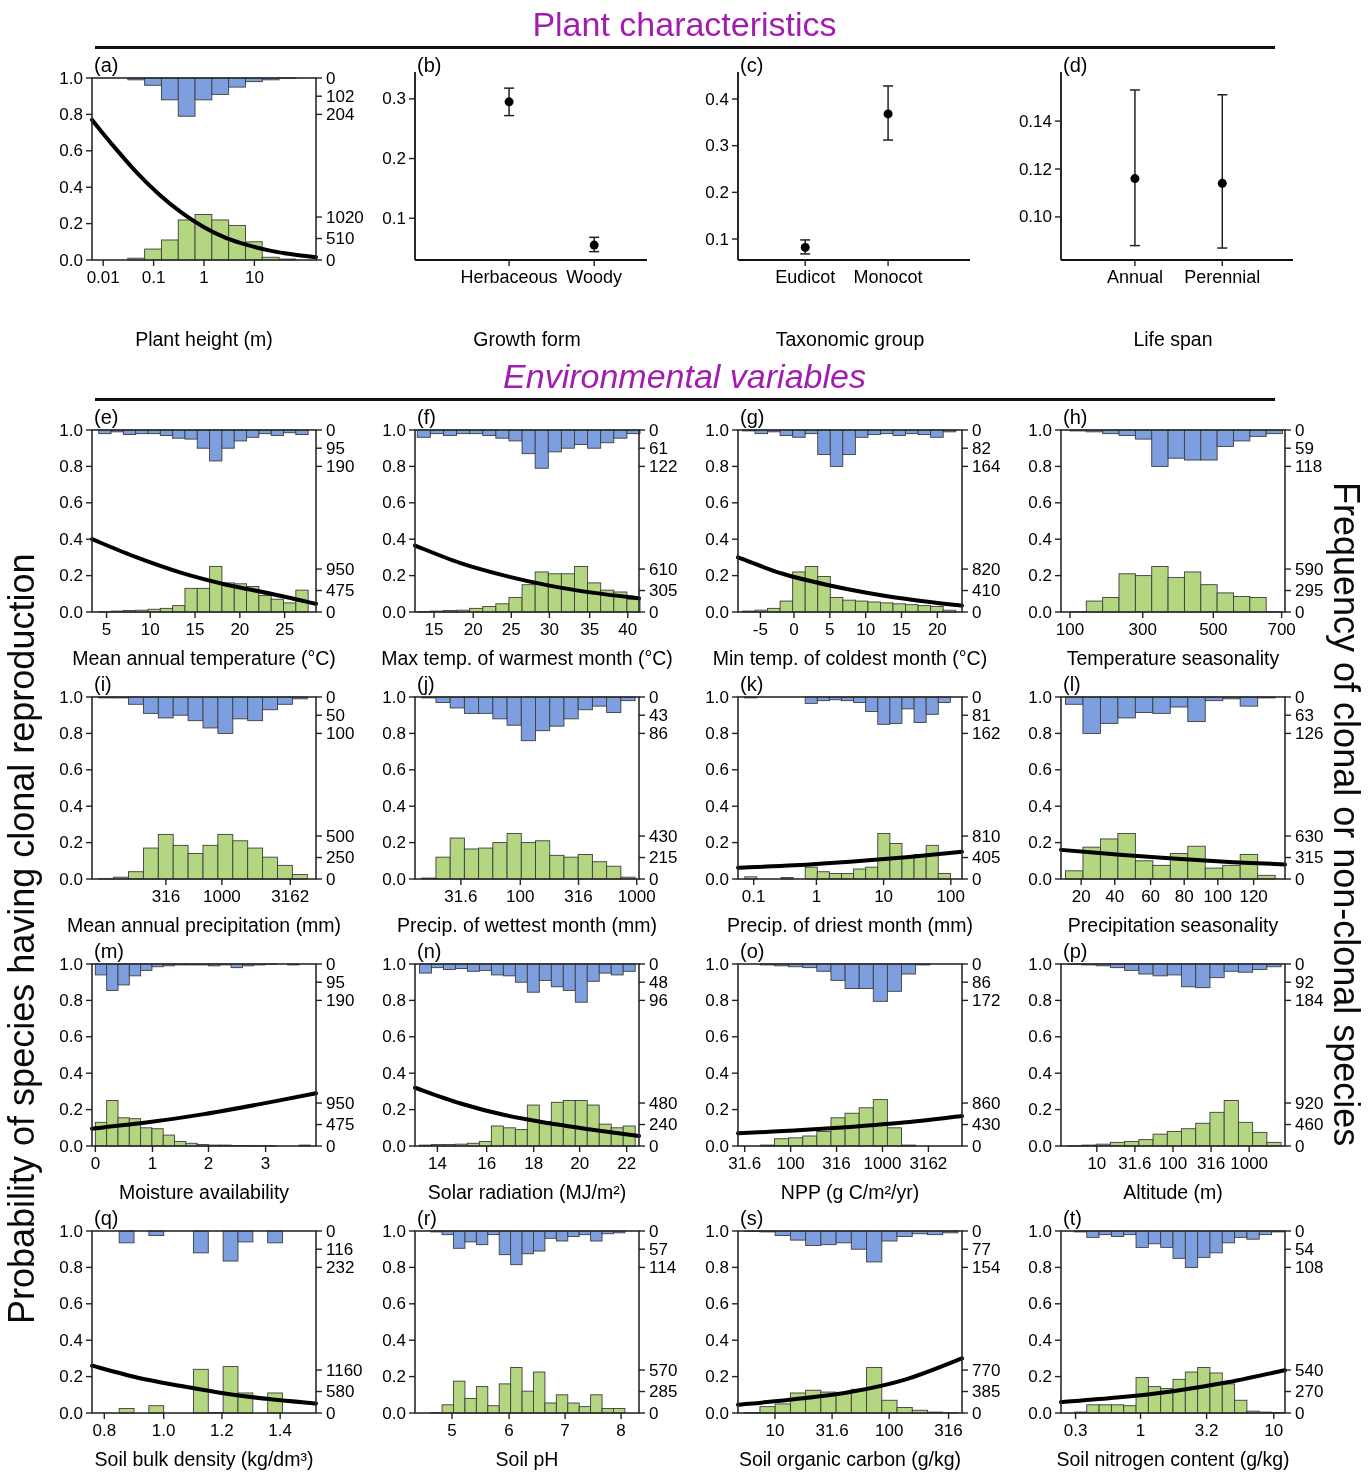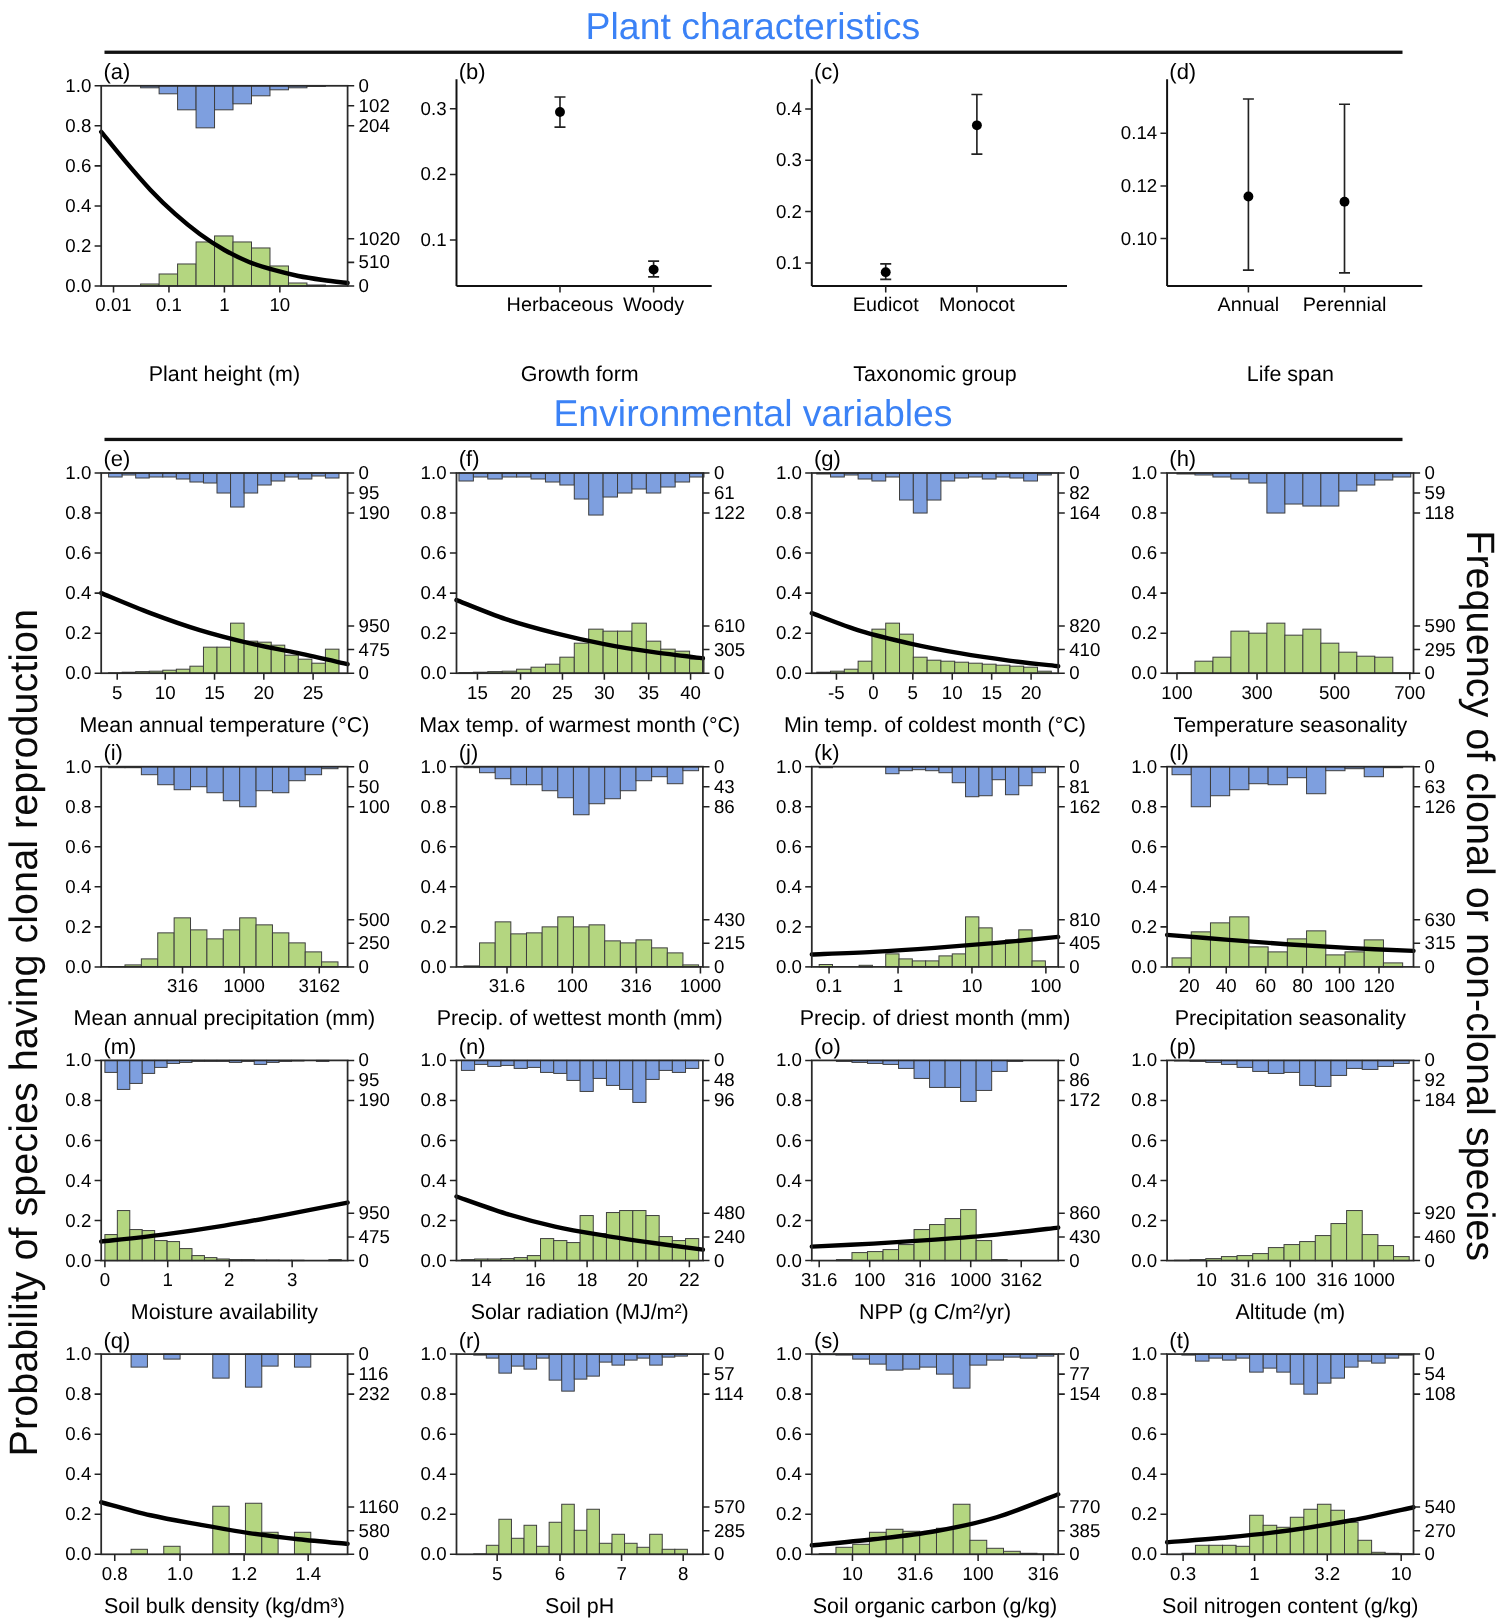--- a/index.html
+++ b/index.html
@@ -1,20 +1,20 @@
 <!DOCTYPE html>
 <html><head>
 <meta charset="utf-8">
 <style>
   html,body{margin:0;padding:0;background:#ffffff;}
   .figure{position:relative;width:1369px;height:1476px;background:#fff;overflow:hidden;
           font-family:"Liberation Sans", sans-serif;color:#000;}
   .header{height:56px;padding-top:6px;box-sizing:border-box;}
-  .header.env{height:52px;padding-top:2px;}
-  .fig-title{text-align:center;font-size:34px;line-height:1.08;color:#3b82f6;}
+  .header.env{height:52px;padding-top:2px;font-style:italic;}
+  .fig-title{text-align:center;font-size:34px;line-height:1.08;color:#a21caf;}
   .title-rule{width:1180px;height:3px;background:#111;margin:3px auto 0 auto;}
   .panel-row{display:flex;margin-left:42px;}
   .side-label{position:absolute;display:flex;align-items:center;justify-content:center;
               font-size:36px;color:#0a0a0a;white-space:nowrap;}
   .side-label.left{left:0;top:408px;width:44px;height:1062px;
                    writing-mode:vertical-rl;transform:rotate(180deg);}
   .side-label.right{right:0;top:408px;width:46px;height:812px;writing-mode:vertical-rl;}
   svg text{font-family:"Liberation Sans", sans-serif;fill:#000;}
 </style>
 </head>

